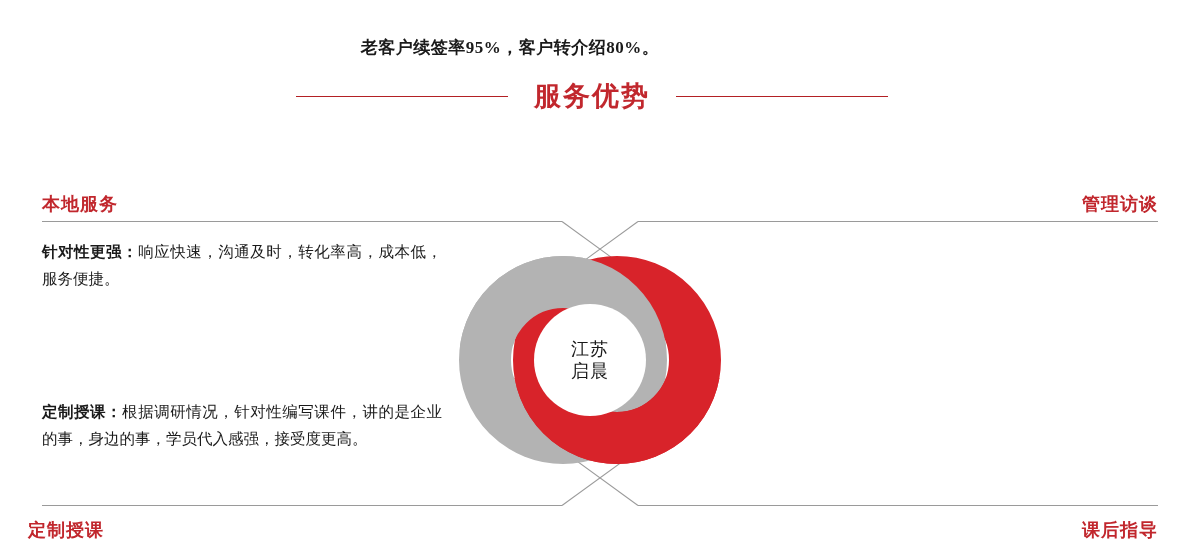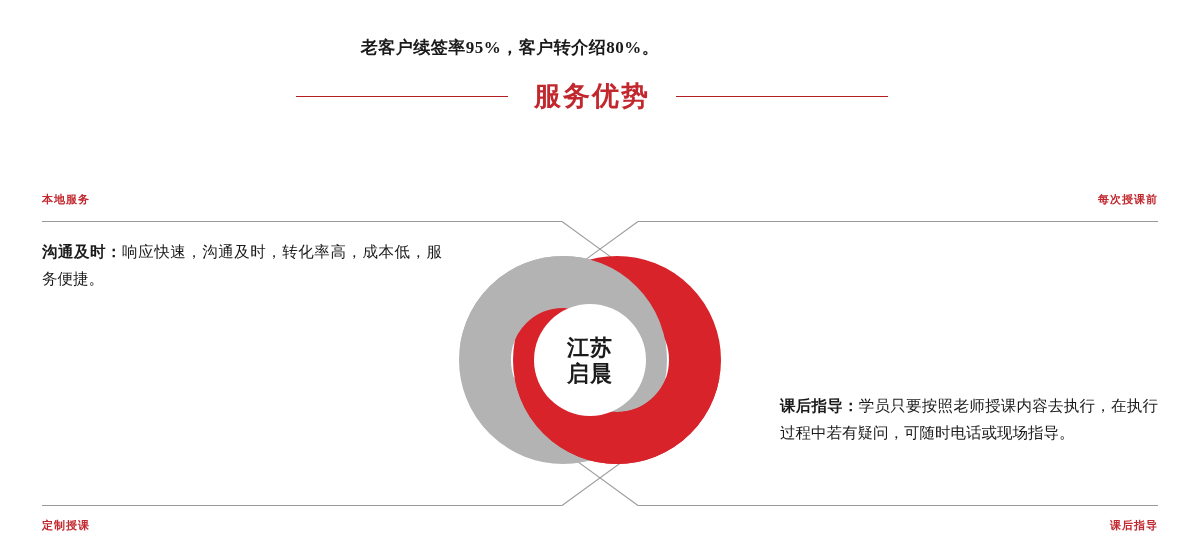--- a/index.html
+++ b/index.html
@@ -56,28 +56,28 @@
     font-size: 27px;
     font-weight: bold;
     color: #c1272d;
     letter-spacing: 2px;
     white-space: nowrap;
   }
 
   
   .corner-label {
     position: absolute;
-    font-size: 11px;
+    font-size: 18px;
     font-weight: bold;
     color: #c1272d;
     letter-spacing: 1px;
   }
   .cl-tl { left: 42px;  top: 192px; }
   .cl-tr { right: 42px; top: 192px; }
-  .cl-bl { left: 42px;  top: 518px; text-align: center; }
+  .cl-bl { left: 28px;  top: 518px; text-align: center; }
   .cl-br { right: 42px; top: 518px; text-align: center; }
 
   
   .line-h {
     position: absolute;
     height: 0;
     border-top: 1px solid #9a9a9a;
   }
   .lh-tl { left: 42px;  top: 221px; width: 520px; }
   .lh-tr { right: 42px; top: 221px; width: 520px; }
@@ -106,22 +106,22 @@
     top: 228px;
     width: 270px;
     height: 265px;
     display: flex;
     flex-direction: column;
     align-items: center;
     justify-content: center;
     pointer-events: none;
   }
   .center-text span {
-    font-size: 22px;
-    font-weight: bold;
+    font-size: 18px;
+    font-weight: normal;
     color: #1a1a1a;
     line-height: 1.18;
     letter-spacing: 1px;
   }
 
   
   .block {
     position: absolute;
     font-size: 15.5px;
     line-height: 1.72;
@@ -143,21 +143,21 @@
 
   <div class="tagline">老客户续签率95%，客户转介绍80%。</div>
 
   <div class="section-head">
     <div class="rule"></div>
     <div class="section-title">服务优势</div>
     <div class="rule"></div>
   </div>
 
   <div class="corner-label cl-tl">本地服务</div>
-  <div class="corner-label cl-tr">每次授课前</div>
+  <div class="corner-label cl-tr">管理访谈</div>
   <div class="corner-label cl-bl">定制授课</div>
   <div class="corner-label cl-br">课后指导</div>
 
   <div class="line-h lh-tl"></div>
   <div class="line-h lh-tr"></div>
   <div class="line-h lh-bl"></div>
   <div class="line-h lh-br"></div>
 
   <div class="diag" style="left:562px; top:221px; width:146px; transform: rotate(36deg);"></div>
   <div class="diag" style="left:638px; top:221px; width:146px; transform: rotate(144deg);"></div>
@@ -196,22 +196,22 @@
       <circle cx="135" cy="132" r="56" fill="#ffffff"></circle>
     </svg>
   </div>
 
   <div class="center-text">
     <span>江苏</span>
     <span>启晨</span>
   </div>
 
   <div class="block blk-tl">
-    <b>沟通及时：</b><span>响应快速，沟通及时，转化率高，成本低，服务便捷。</span>
-  </div>
-
-
-
-  <div class="block blk-br">
-    <b>课后指导：</b><span>学员只要按照老师授课内容去执行，在执行过程中若有疑问，可随时电话或现场指导。</span>
-  </div>
+    <b>针对性更强：</b><span>响应快速，沟通及时，转化率高，成本低，服务便捷。</span>
+  </div>
+
+  <div class="block blk-bl">
+    <b>定制授课：</b><span>根据调研情况，针对性编写课件，讲的是企业的事，身边的事，学员代入感强，接受度更高。</span>
+  </div>
+
+
 
 </div>
 
 </body></html>

